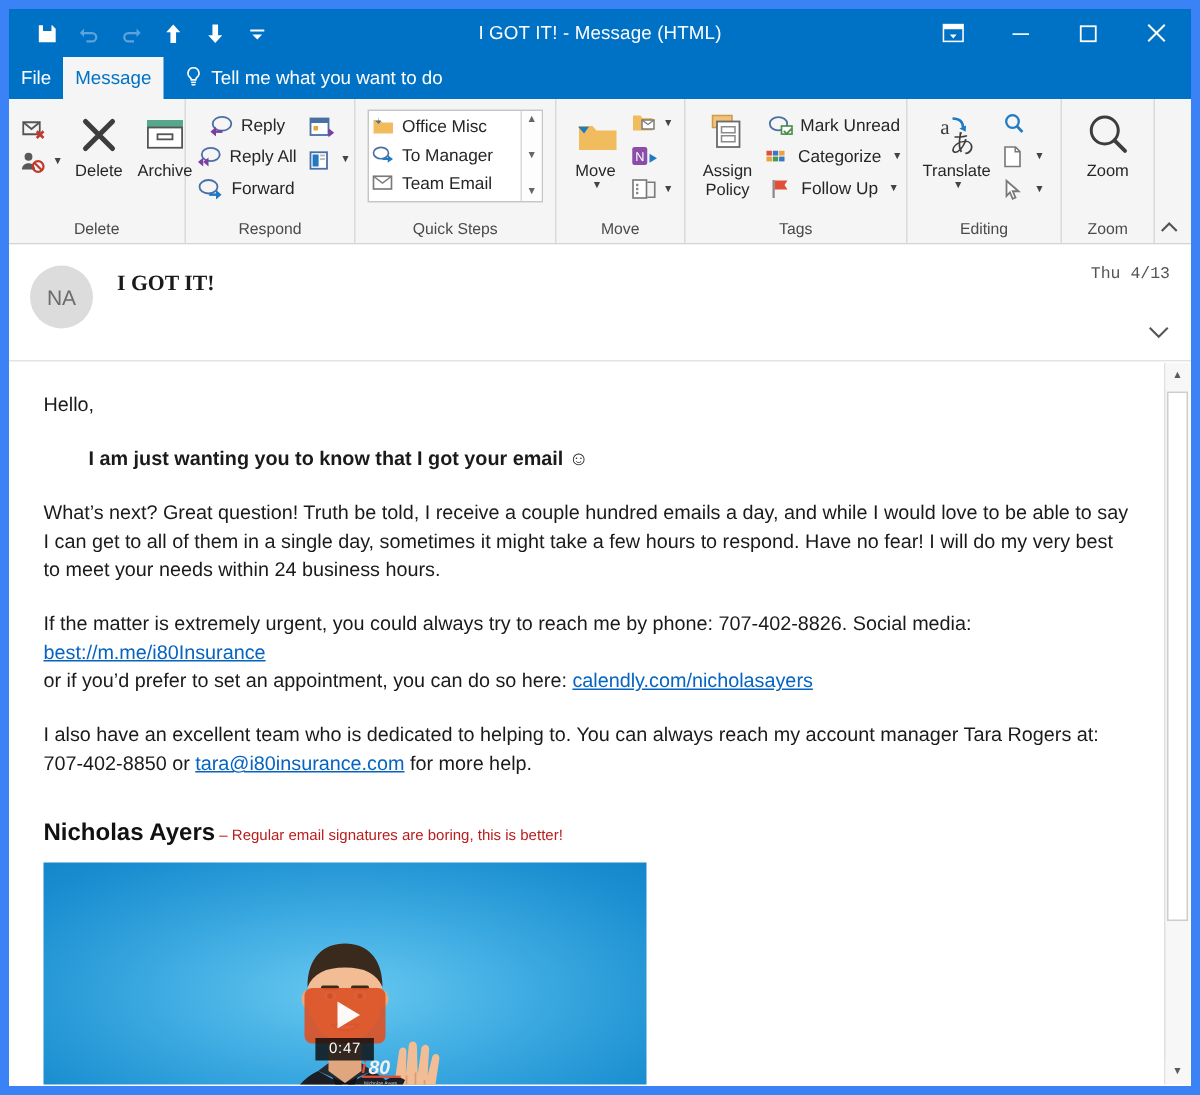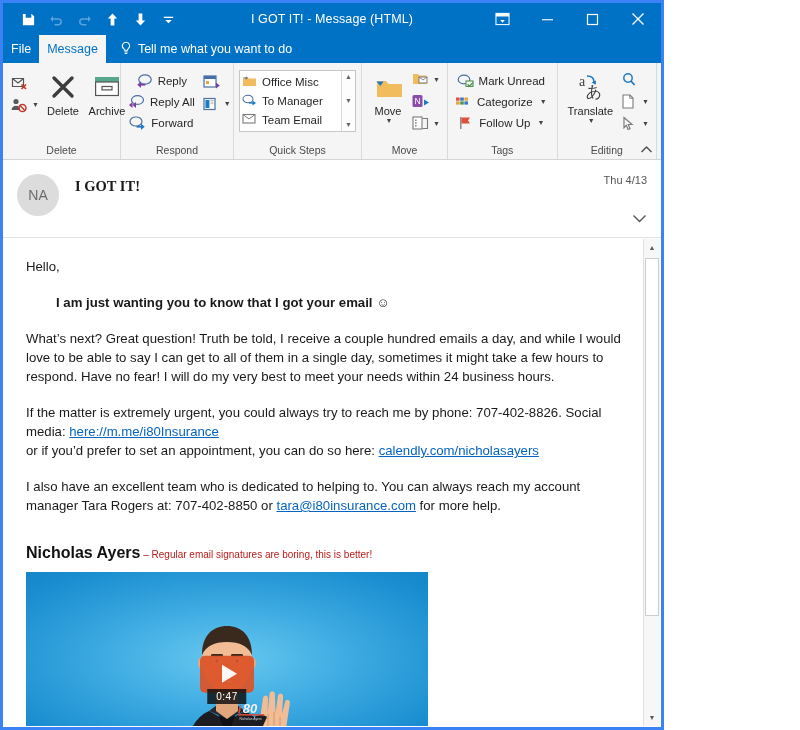--- a/index.html
+++ b/index.html
@@ -4,23 +4,23 @@
 <style>
   * { box-sizing: border-box; }
   html, body {
     margin: 0; padding: 0;
     width: 800px; height: 730px;
     overflow: hidden;
     font-family: "Liberation Sans", sans-serif;
     background: #ffffff;
   }
   #app {
-    width: 664px; height: 730px;
-    position: relative;
-    border: 3px solid #3b82f6;
+    width: 800px; height: 730px;
+    position: relative;
+    border: 6px solid #3b82f6;
     background: #ffffff;
     overflow: hidden;
   }
 
   
   .titlebar {
     height: 32px;
     background: #0072c6;
     display: flex;
     align-items: center;
@@ -194,21 +194,21 @@
     font-size: 14.5px; color: #1a1a1a;
     font-weight: 600;
     line-height: 22px;
     margin-top: 3px;
     font-family: "Liberation Serif", serif;
   }
   .hdrright {
     position: absolute; right: 14px; top: 14px;
     text-align: right;
   }
-  .datetxt { font-size: 11px; color: #555; }
+  .datetxt { font-size: 11px; color: #555; font-family: Liberation Mono, monospace; }
   .expander { font-size: 12px; color: #555; margin-top: 26px; }
 
   
   .bodywrap {
     position: absolute;
     top: 236px; left: 1px; right: 1px; bottom: 1px;
     background: #ffffff;
     display: flex;
   }
   .bodyscroll {
@@ -565,20 +565,32 @@
               </svg>
             <span class="caret">▼</span>
           </div>
         </div>
       </div>
       <div class="rglabel">Move</div>
     </div>
 
     <div class="rgroup" style="width:148px">
       <div class="rgbody">
+        <div class="bigbtn" style="min-width:46px">
+          <span class="ico">
+            <svg width="32" height="30" viewBox="0 0 32 30">
+                <rect x="6" y="2" width="13" height="8" fill="#f3c27a" stroke="#cf9a49" stroke-width="1"></rect>
+                <rect x="9" y="6" width="15" height="17" fill="#fff" stroke="#6a6a6a" stroke-width="1.2"></rect>
+                <rect x="12" y="9.5" width="9" height="4" fill="none" stroke="#8a8a8a" stroke-width="1"></rect>
+                <rect x="12" y="15.5" width="9" height="4" fill="none" stroke="#8a8a8a" stroke-width="1"></rect>
+              </svg>
+          </span>
+          <span class="lbl">Assign</span>
+          <span class="lbl">Policy</span>
+        </div>
         <div class="smallcol">
           <div class="smallbtn">
             <span class="ico">
               <svg width="17" height="15" viewBox="0 0 17 15">
                   <ellipse cx="7" cy="6.5" rx="5.8" ry="4.4" fill="none" stroke="#4a6fa5" stroke-width="1.2"></ellipse>
                   <rect x="9" y="8" width="7" height="5.4" fill="#fff" stroke="#4a8f4a" stroke-width="1.1"></rect>
                   <path fill="#4a8f4a" d="m11 10.8 1.4 1.5 3-3 .9.9-3.9 3.8-2.3-2.3z"></path>
                 </svg>
             </span>
             <span>Mark Unread</span>
@@ -693,21 +705,21 @@
 
       <p class="bp">Hello,</p>
 
       <p class="bp bold">
         <span>I am just wanting you to know that I got your email</span>
         <span class="emoji">☺</span>
       </p>
 
       <p class="bp">What’s next? Great question! Truth be told, I receive a couple hundred emails a day, and while I would love to be able to say I can get to all of them in a single day, sometimes it might take a few hours to respond. Have no fear! I will do my very best to meet your needs within 24 business hours.</p>
 
-      <p class="bp"><span>If the matter is extremely urgent, you could always try to reach me by phone: 707-402-8826. Social media: </span><a href="#">here://m.me/i80Insurance</a><br><span>or if you’d prefer to set an appointment, you can do so here: </span><a href="#">calendly.com/nicholasayers</a></p>
+      <p class="bp"><span>If the matter is extremely urgent, you could always try to reach me by phone: 707-402-8826. Social media: </span><a href="#">best://m.me/i80Insurance</a><br><span>or if you’d prefer to set an appointment, you can do so here: </span><a href="#">calendly.com/nicholasayers</a></p>
 
       <p class="bp"><span>I also have an excellent team who is dedicated to helping to. You can always reach my account manager Tara Rogers at: 707-402-8850 or </span><a href="#">tara@i80insurance.com</a><span> for more help.</span></p>
 
       <p class="bp sigline">
         <span class="signame">Nicholas Ayers</span><span class="sigtail"> – Regular email signatures are boring, this is better!</span>
       </p>
 
       <div class="video">
         <svg class="person" viewBox="0 0 160 180">
 

